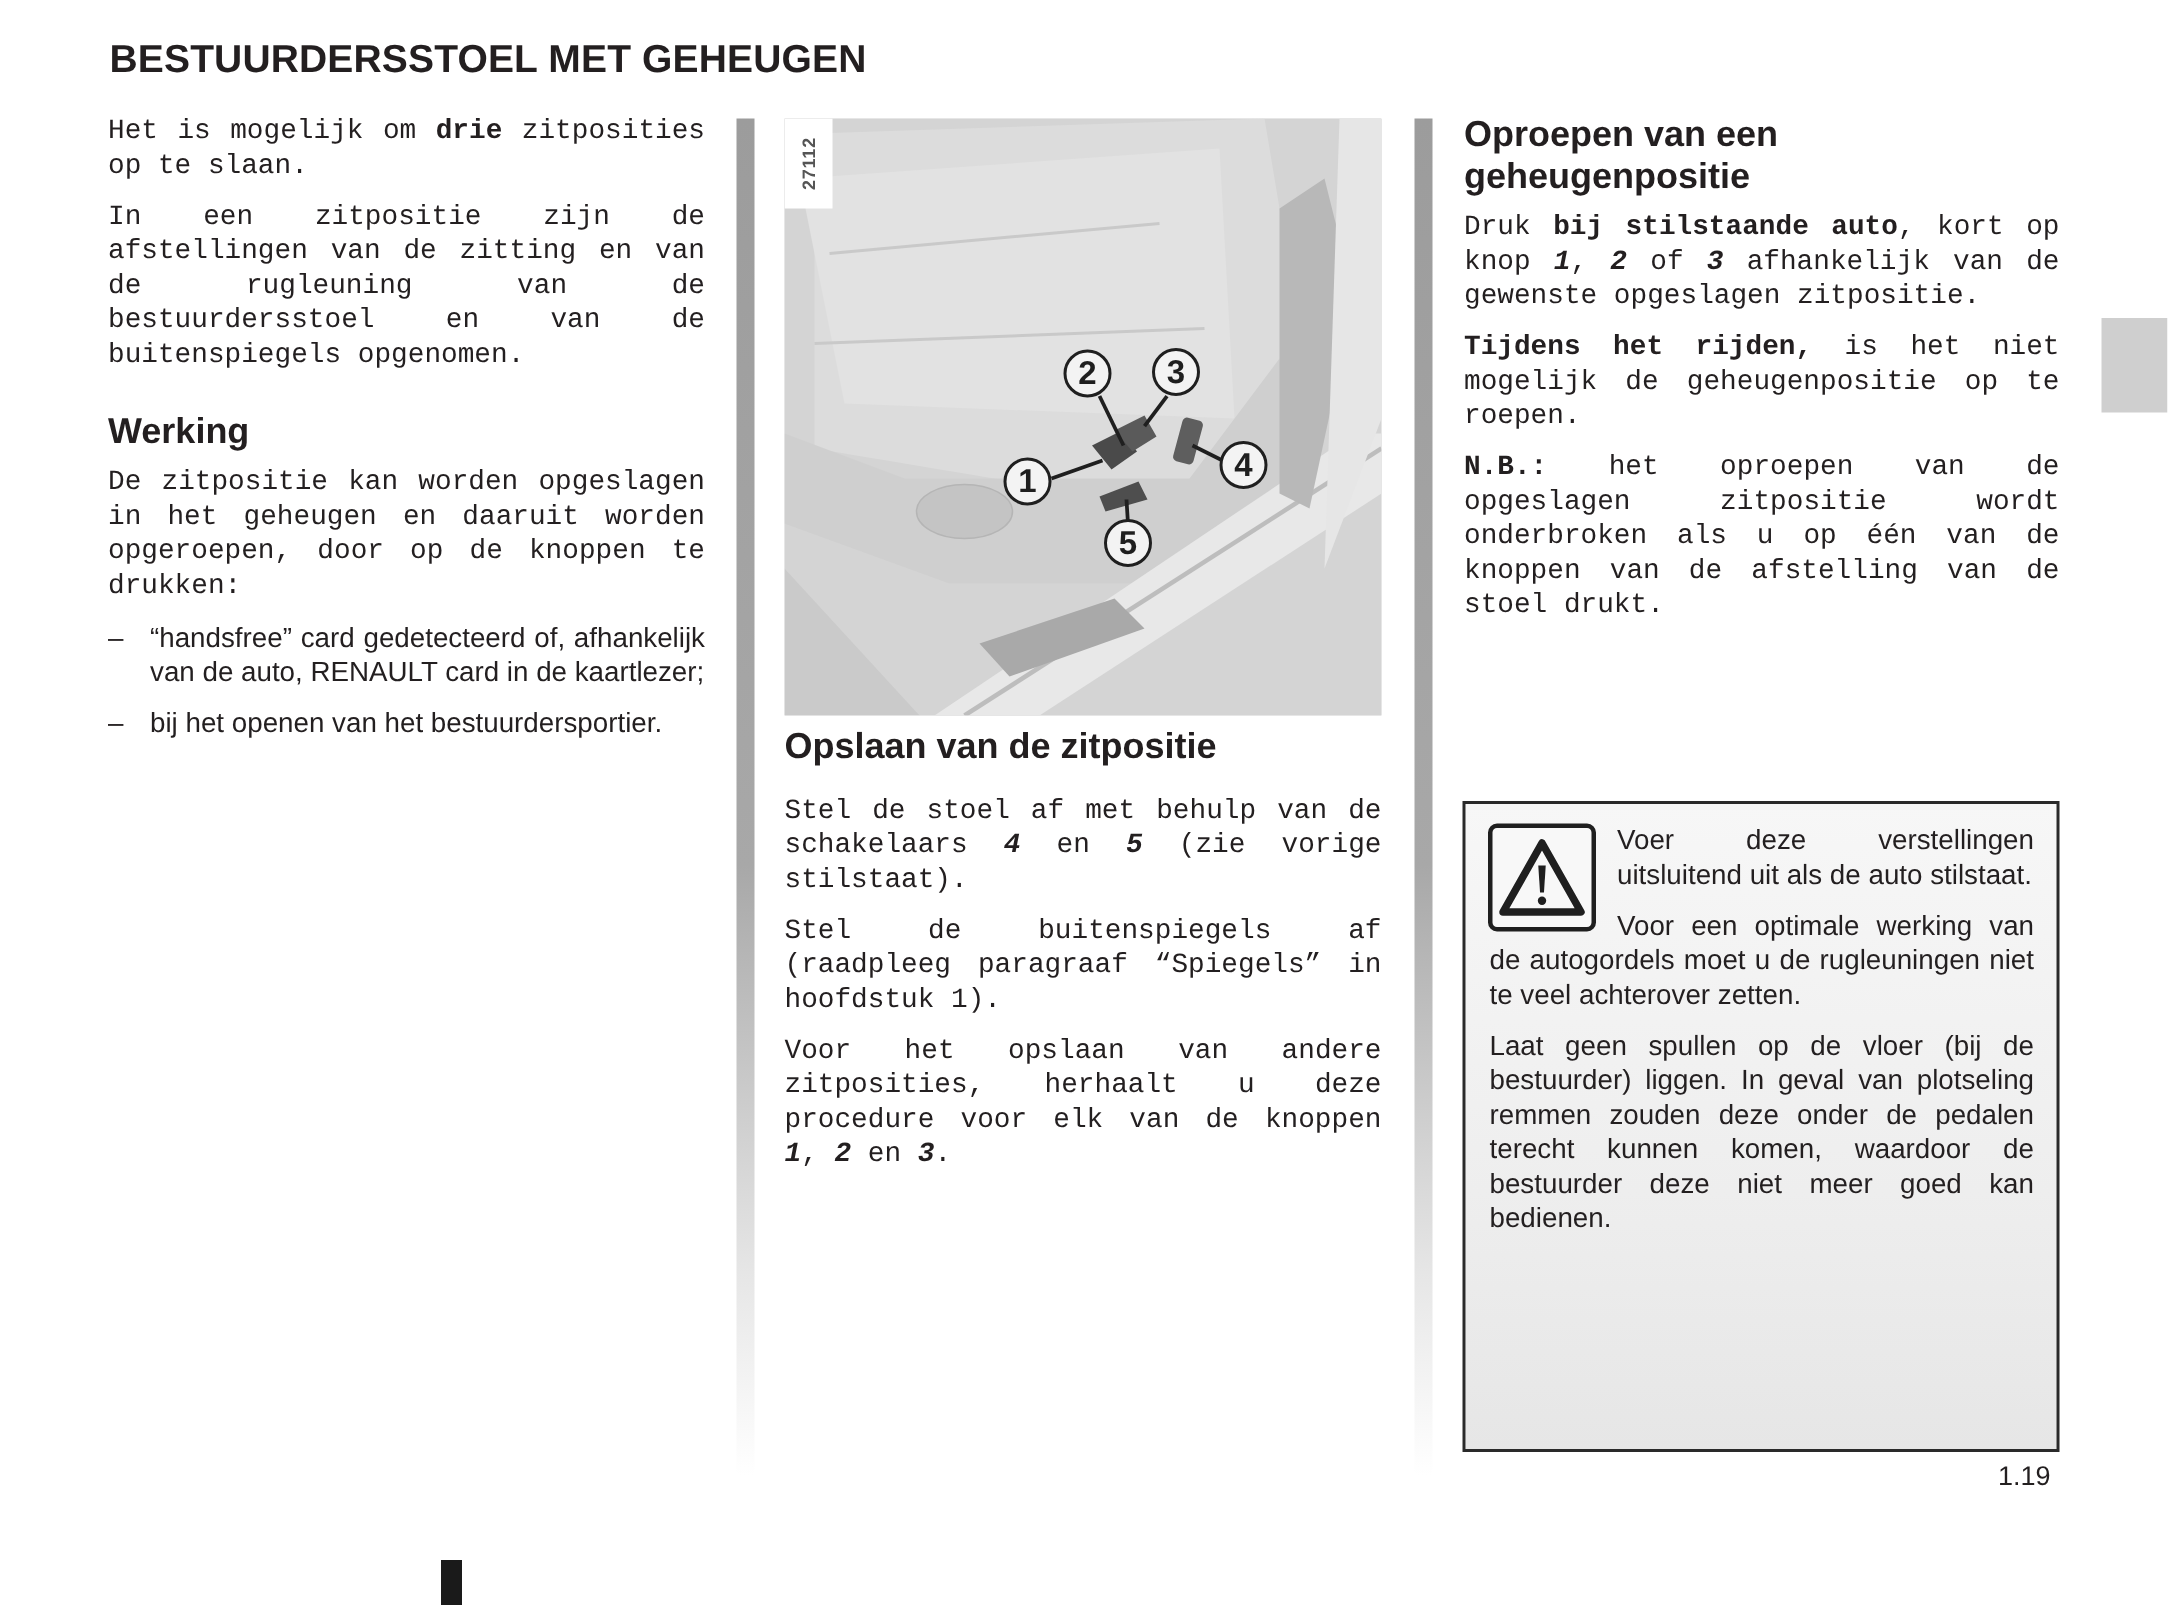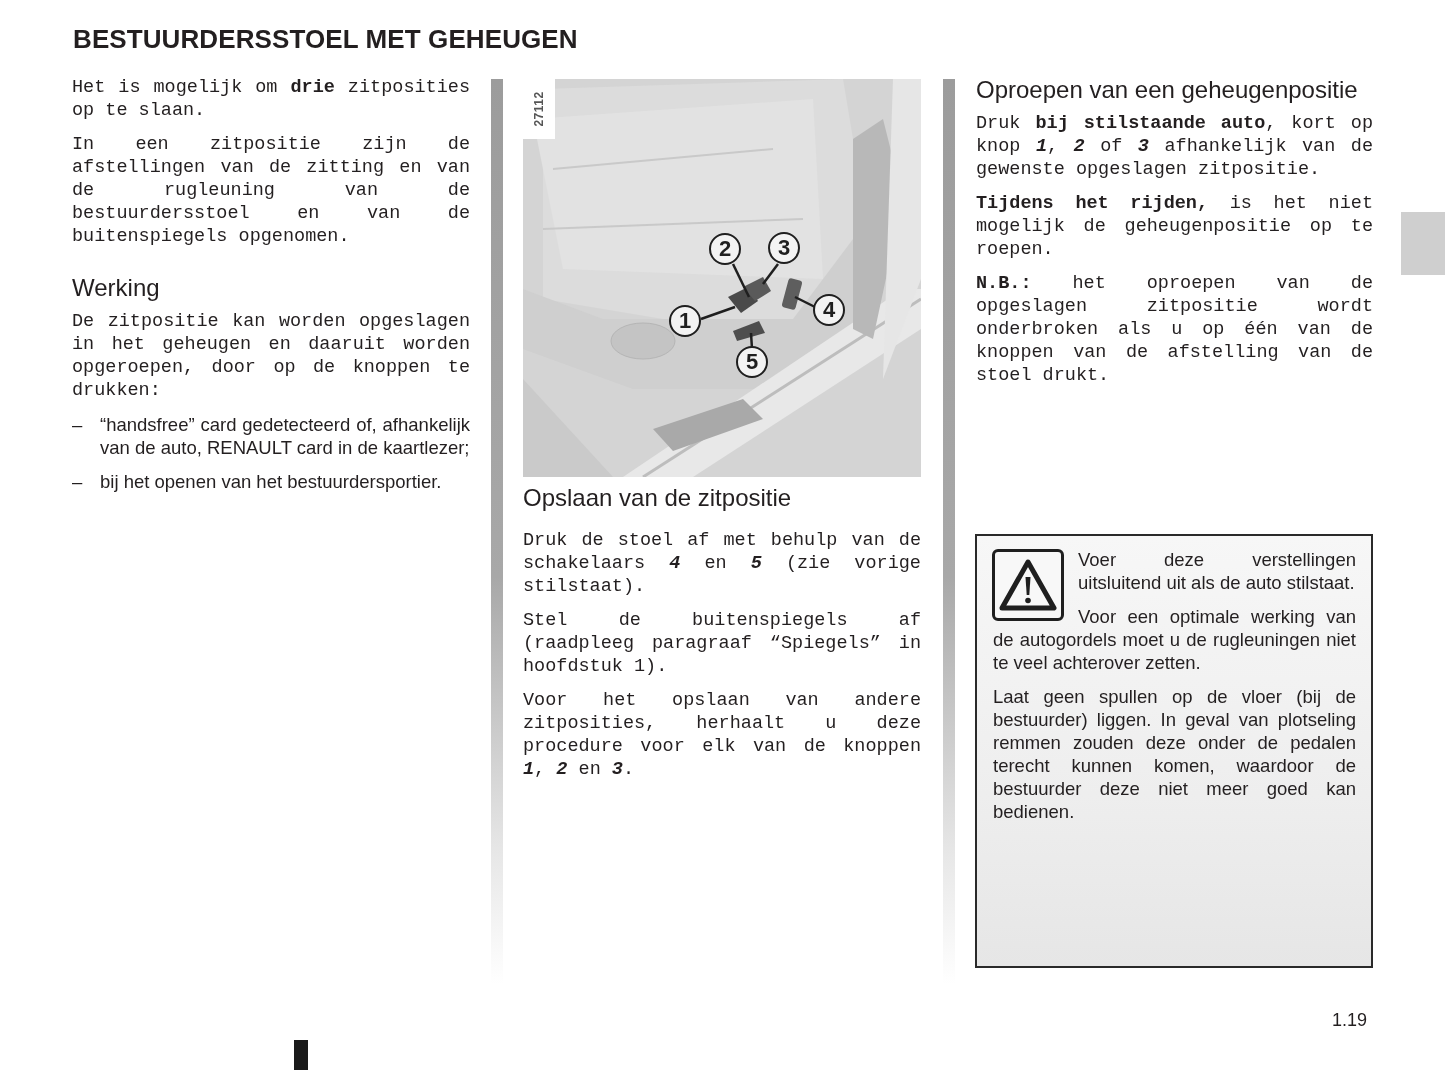--- a/index.html
+++ b/index.html
@@ -6,21 +6,21 @@
     html, body { width: 1445px; height: 1070px; background: #ffffff; overflow: hidden; }
     body { position: relative; font-family: "Liberation Sans", sans-serif; color: #231f20; }
 
     .page-title {
       position: absolute; left: 73px; top: 24px;
       font-size: 26px; font-weight: bold; letter-spacing: 0.1px; color: #231f20;
     }
 
     .col { position: absolute; font-size: 18.5px; line-height: 23px; text-align: justify; }
     .col p { margin-bottom: 11px; font-family: Liberation Mono, monospace; }
-    .col h2 { font-size: 24px; font-weight: normal; line-height: 28px; text-align: left; }
+    .col h2 { font-size: 24px; font-weight: bold; line-height: 28px; text-align: left; }
 
     .col-left { left: 72px; top: 76px; width: 398px; }
     .col-left h2 { margin-top: 26px; margin-bottom: 8px; }
     .col-left ul { list-style: none; }
     .col-left li { position: relative; padding-left: 28px; margin-bottom: 11px; }
     .col-left li .dash { position: absolute; left: 0; top: 0; }
 
     .col-mid { left: 523px; top: 484px; width: 398px; }
     .col-mid h2 { margin-bottom: 18px; line-height: 27px; }
 
@@ -68,21 +68,21 @@
       float: left; width: 72px; height: 72px; margin: 1px 14px 4px -1px;
       border: 3px solid #1f1f1f; border-radius: 6px; background: #f8f8f8;
       display: flex; align-items: center; justify-content: center;
     }
 
     .side-tab {
       position: absolute; left: 1401px; top: 212px; width: 44px; height: 63px;
       background: #cfcfcf;
     }
     .page-number {
-      position: absolute; left: 1332px; top: 1010px;
+      position: absolute; left: 1332px; top: 974px;
       font-size: 18px; color: #231f20;
     }
     .black-mark {
       position: absolute; left: 294px; top: 1040px; width: 14px; height: 30px;
       background: #1a1a1a;
     }
     b.num { font-style: italic; }
   </style>
 </head>
 <body>
@@ -139,21 +139,21 @@
     </div>
   <div class="callout" style="left:146px; top:226px;">1</div>
   <div class="callout" style="left:186px; top:154px;">2</div>
   <div class="callout" style="left:245px; top:153px;">3</div>
   <div class="callout" style="left:290px; top:215px;">4</div>
   <div class="callout" style="left:213px; top:267px;">5</div>
 </div>
 
 <div class="col col-mid">
   <h2>Opslaan van de zitpositie</h2>
-  <p><span>Druk de stoel af met behulp van de schakelaars </span><b class="num">4</b><span> en </span><b class="num">5</b><span> (zie vorige stilstaat).</span></p>
+  <p><span>Stel de stoel af met behulp van de schakelaars </span><b class="num">4</b><span> en </span><b class="num">5</b><span> (zie vorige stilstaat).</span></p>
   <p>Stel de buitenspiegels af (raadpleeg paragraaf “Spiegels” in hoofdstuk 1).</p>
   <p><span>Voor het opslaan van andere zitposities, herhaalt u deze procedure voor elk van de knoppen </span><b class="num">1</b><span>, </span><b class="num">2</b><span> en </span><b class="num">3</b><span>.</span></p>
 </div>
 
 <div class="col col-right">
   <h2>Oproepen van een geheugenpositie</h2>
   <p><span>Druk </span><b>bij stilstaande auto</b><span>, kort op knop </span><b class="num">1</b><span>, </span><b class="num">2</b><span> of </span><b class="num">3</b><span> afhankelijk van de gewenste opgeslagen zitpositie.</span></p>
   <p><b>Tijdens het rijden,</b><span> is het niet mogelijk de geheugenpositie op te roepen.</span></p>
   <p><b>N.B.:</b><span> het oproepen van de opgeslagen zitpositie wordt onderbroken als u op één van de knoppen van de afstelling van de stoel drukt.</span></p>
 </div>

